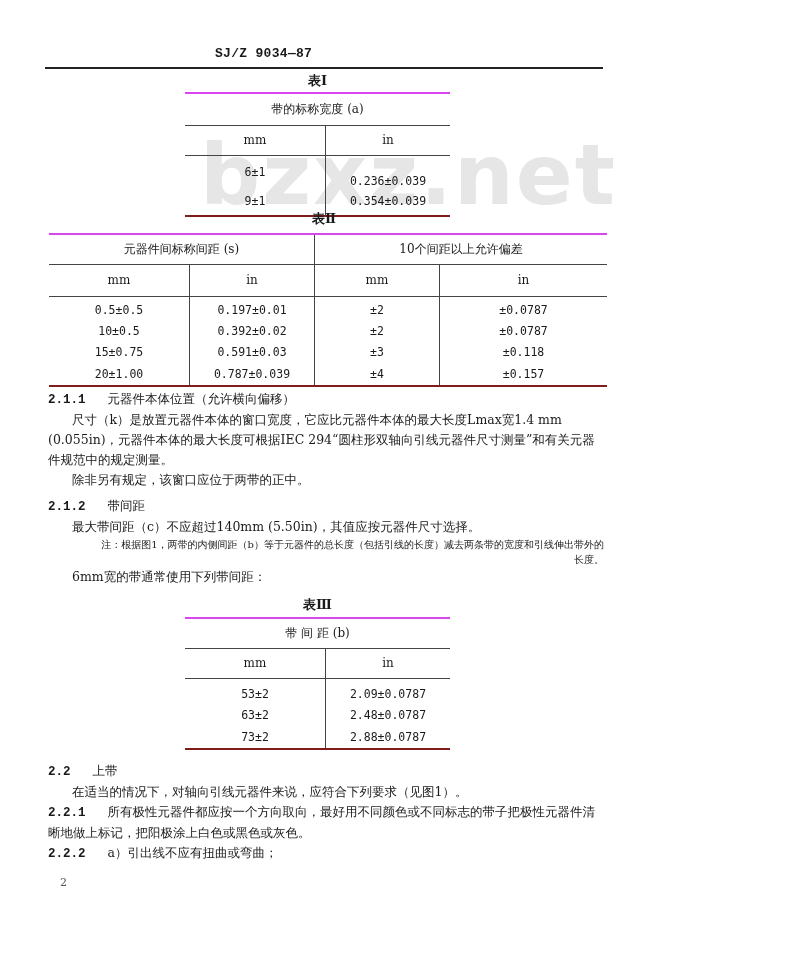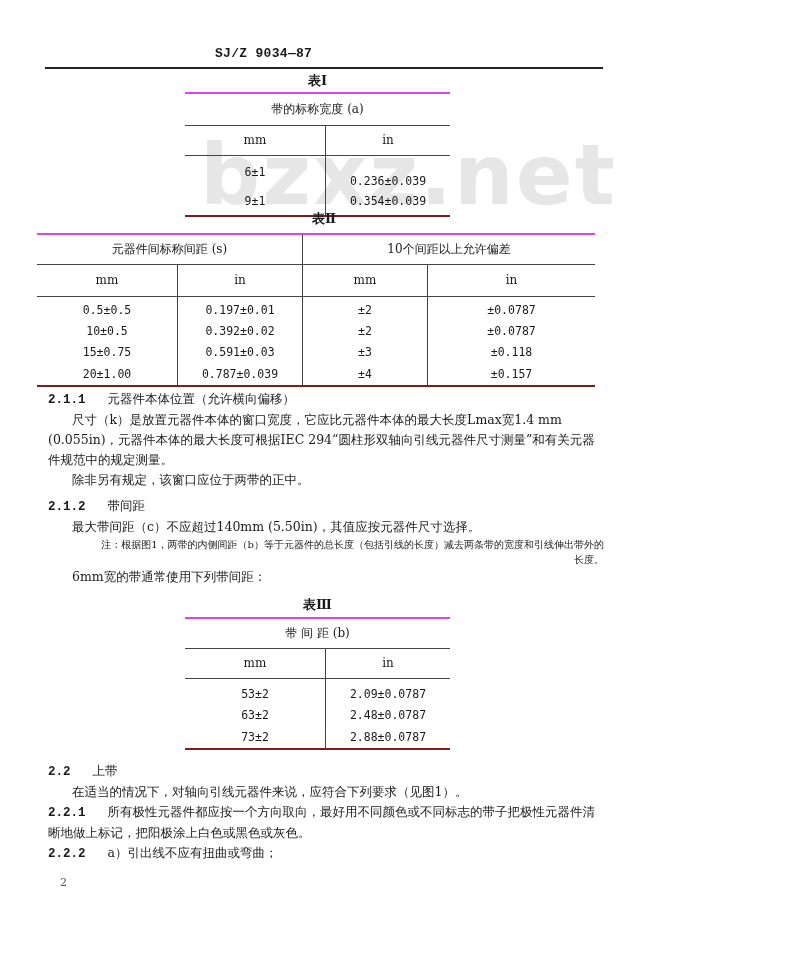--- a/index.html
+++ b/index.html
@@ -73,21 +73,21 @@
     <td class="num" style="padding-top:18px;">0.236±0.039</td>
   </tr>
   <tr style="height:28px;">
     <td class="vsep num bottom-rule">9±1</td>
     <td class="num bottom-rule">0.354±0.039</td>
   </tr>
 </tbody>
   </table>
 
 <div class="table-title" style="left:45px; top:210px; width:558px;">表Ⅱ</div>
-<table class="doc-table" style="left:37px; top:233px; width:558px;">
+<table class="doc-table" style="left:49px; top:233px; width:558px;">
   <tbody>
       <tr style="height:30px;">
     <th colspan="2" class="top-rule mid-rule vsep">元器件间标称间距 (s)</th>
     <th colspan="2" class="top-rule mid-rule">10个间距以上允许偏差</th>
   </tr>
   <tr style="height:32px;">
     <th class="vsep mid-rule" style="width:140px;">mm</th>
     <th class="vsep mid-rule" style="width:124px;">in</th>
     <th class="vsep mid-rule" style="width:124px;">mm</th>
     <th class="mid-rule">in</th>

